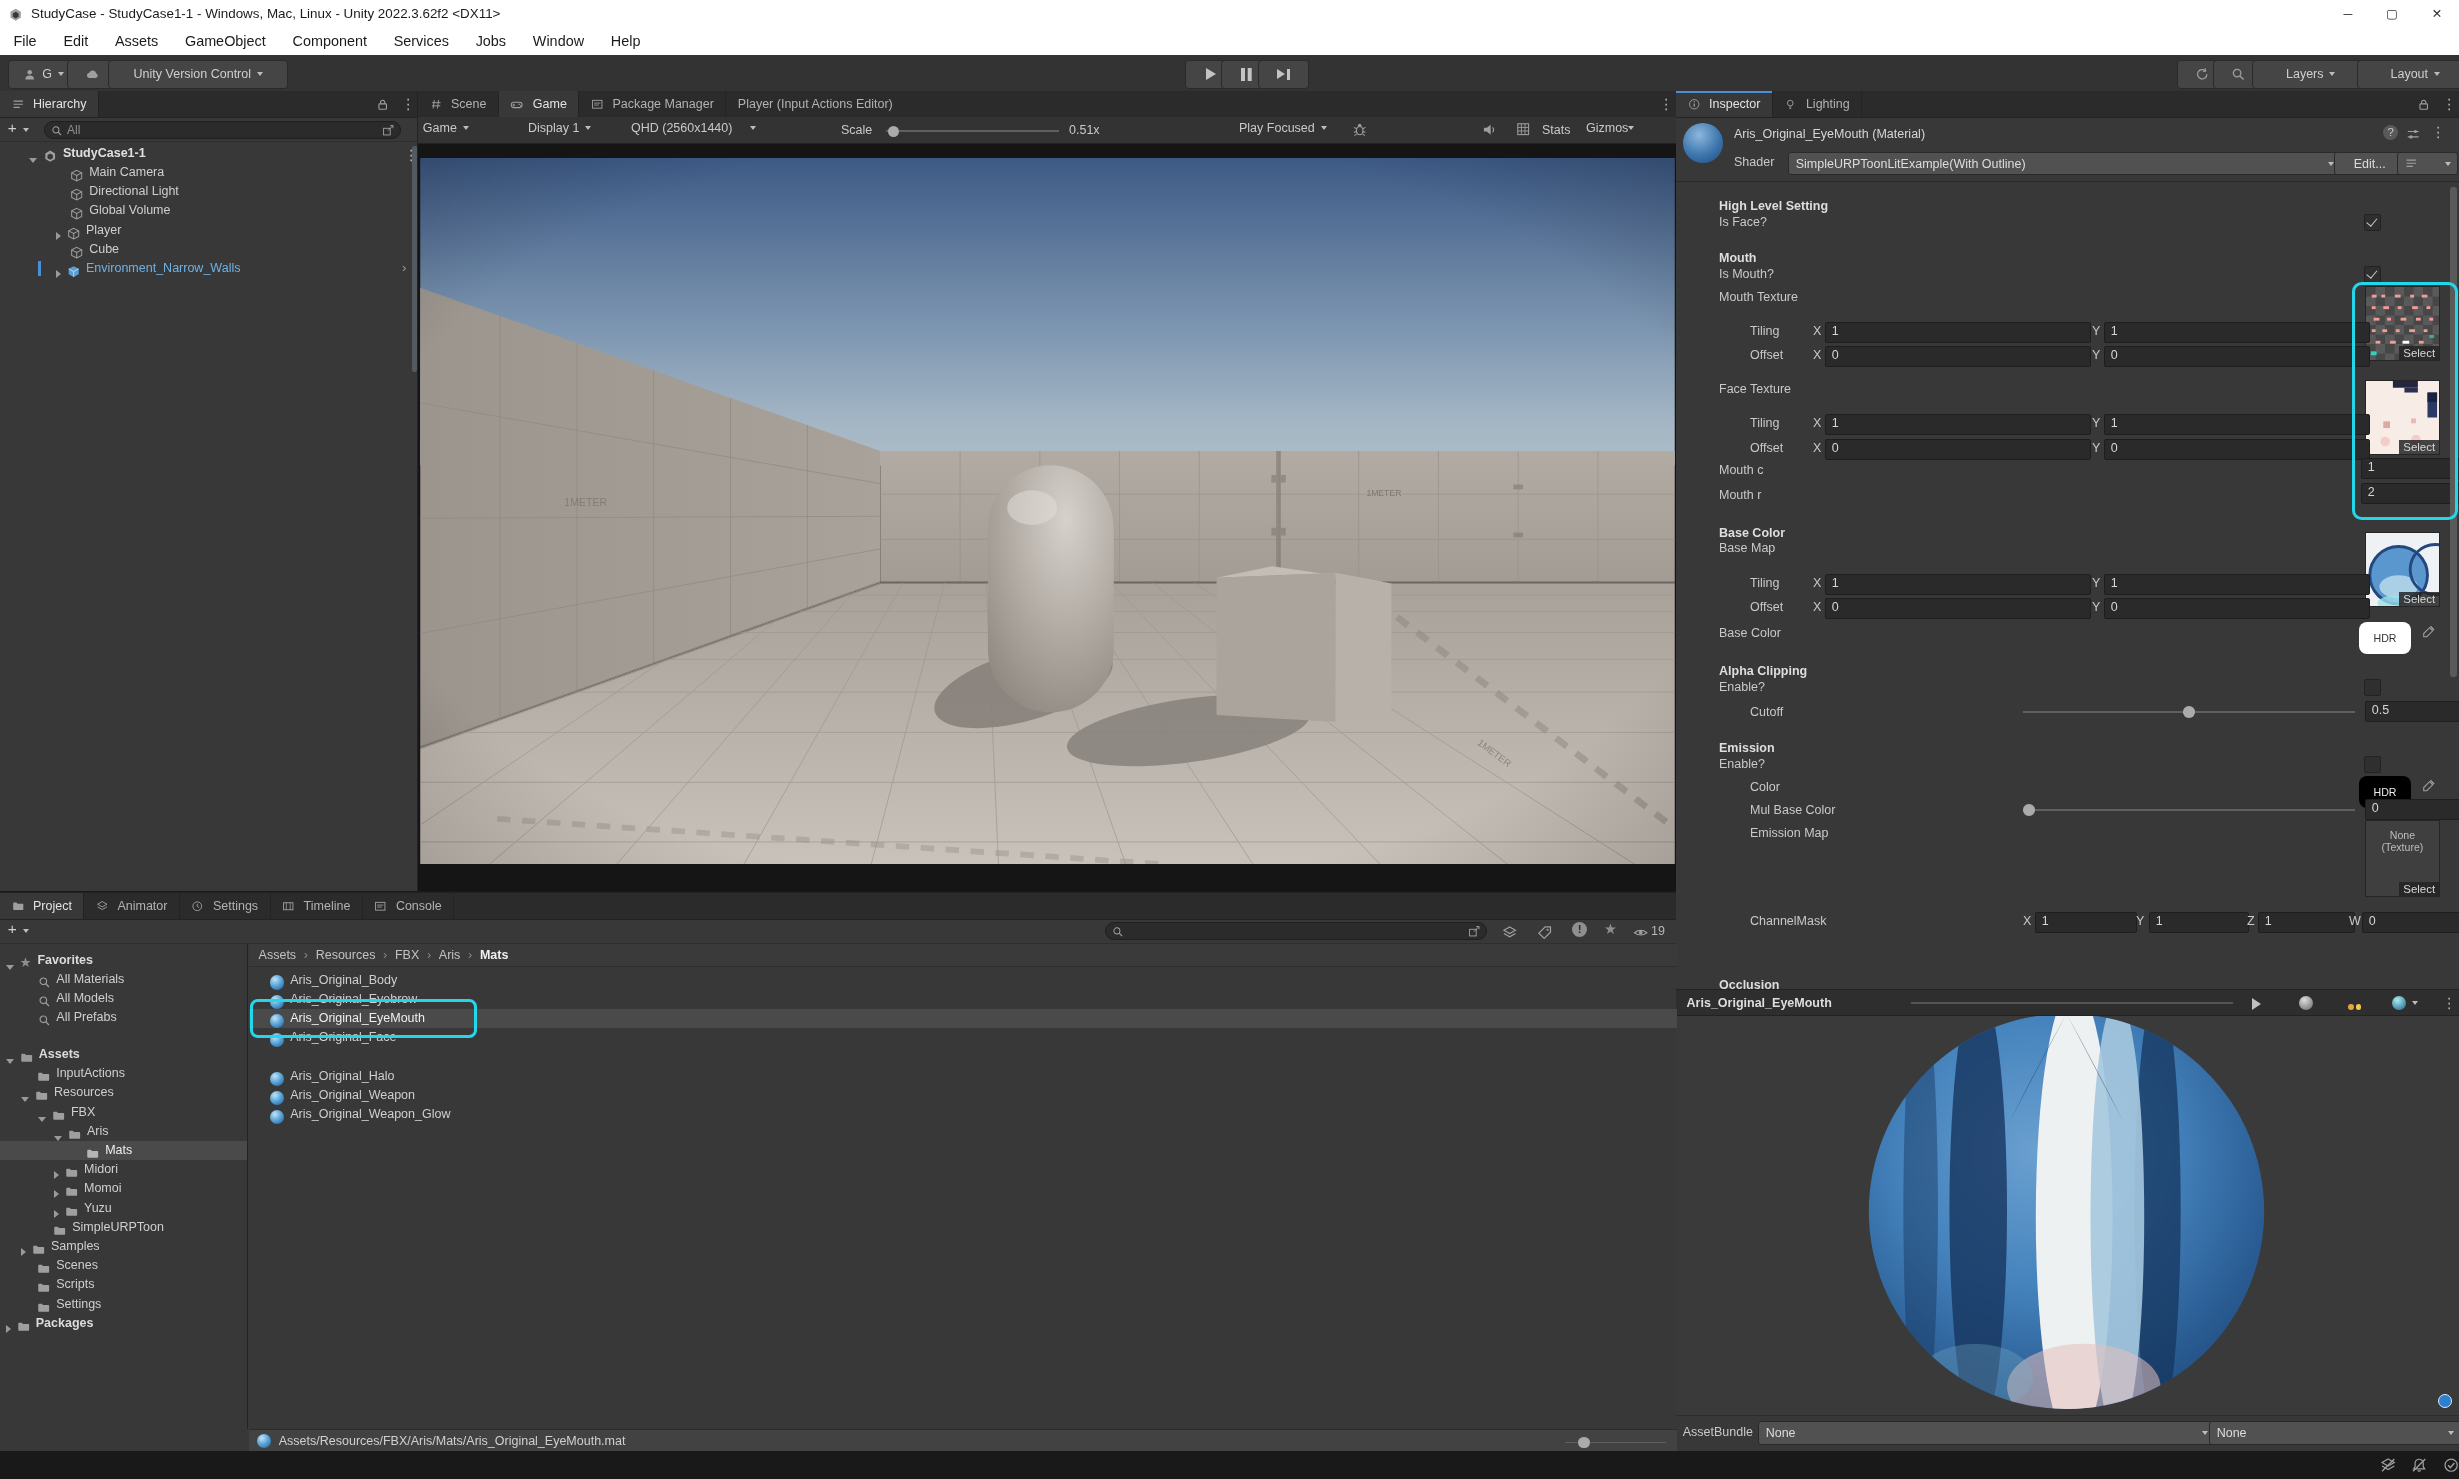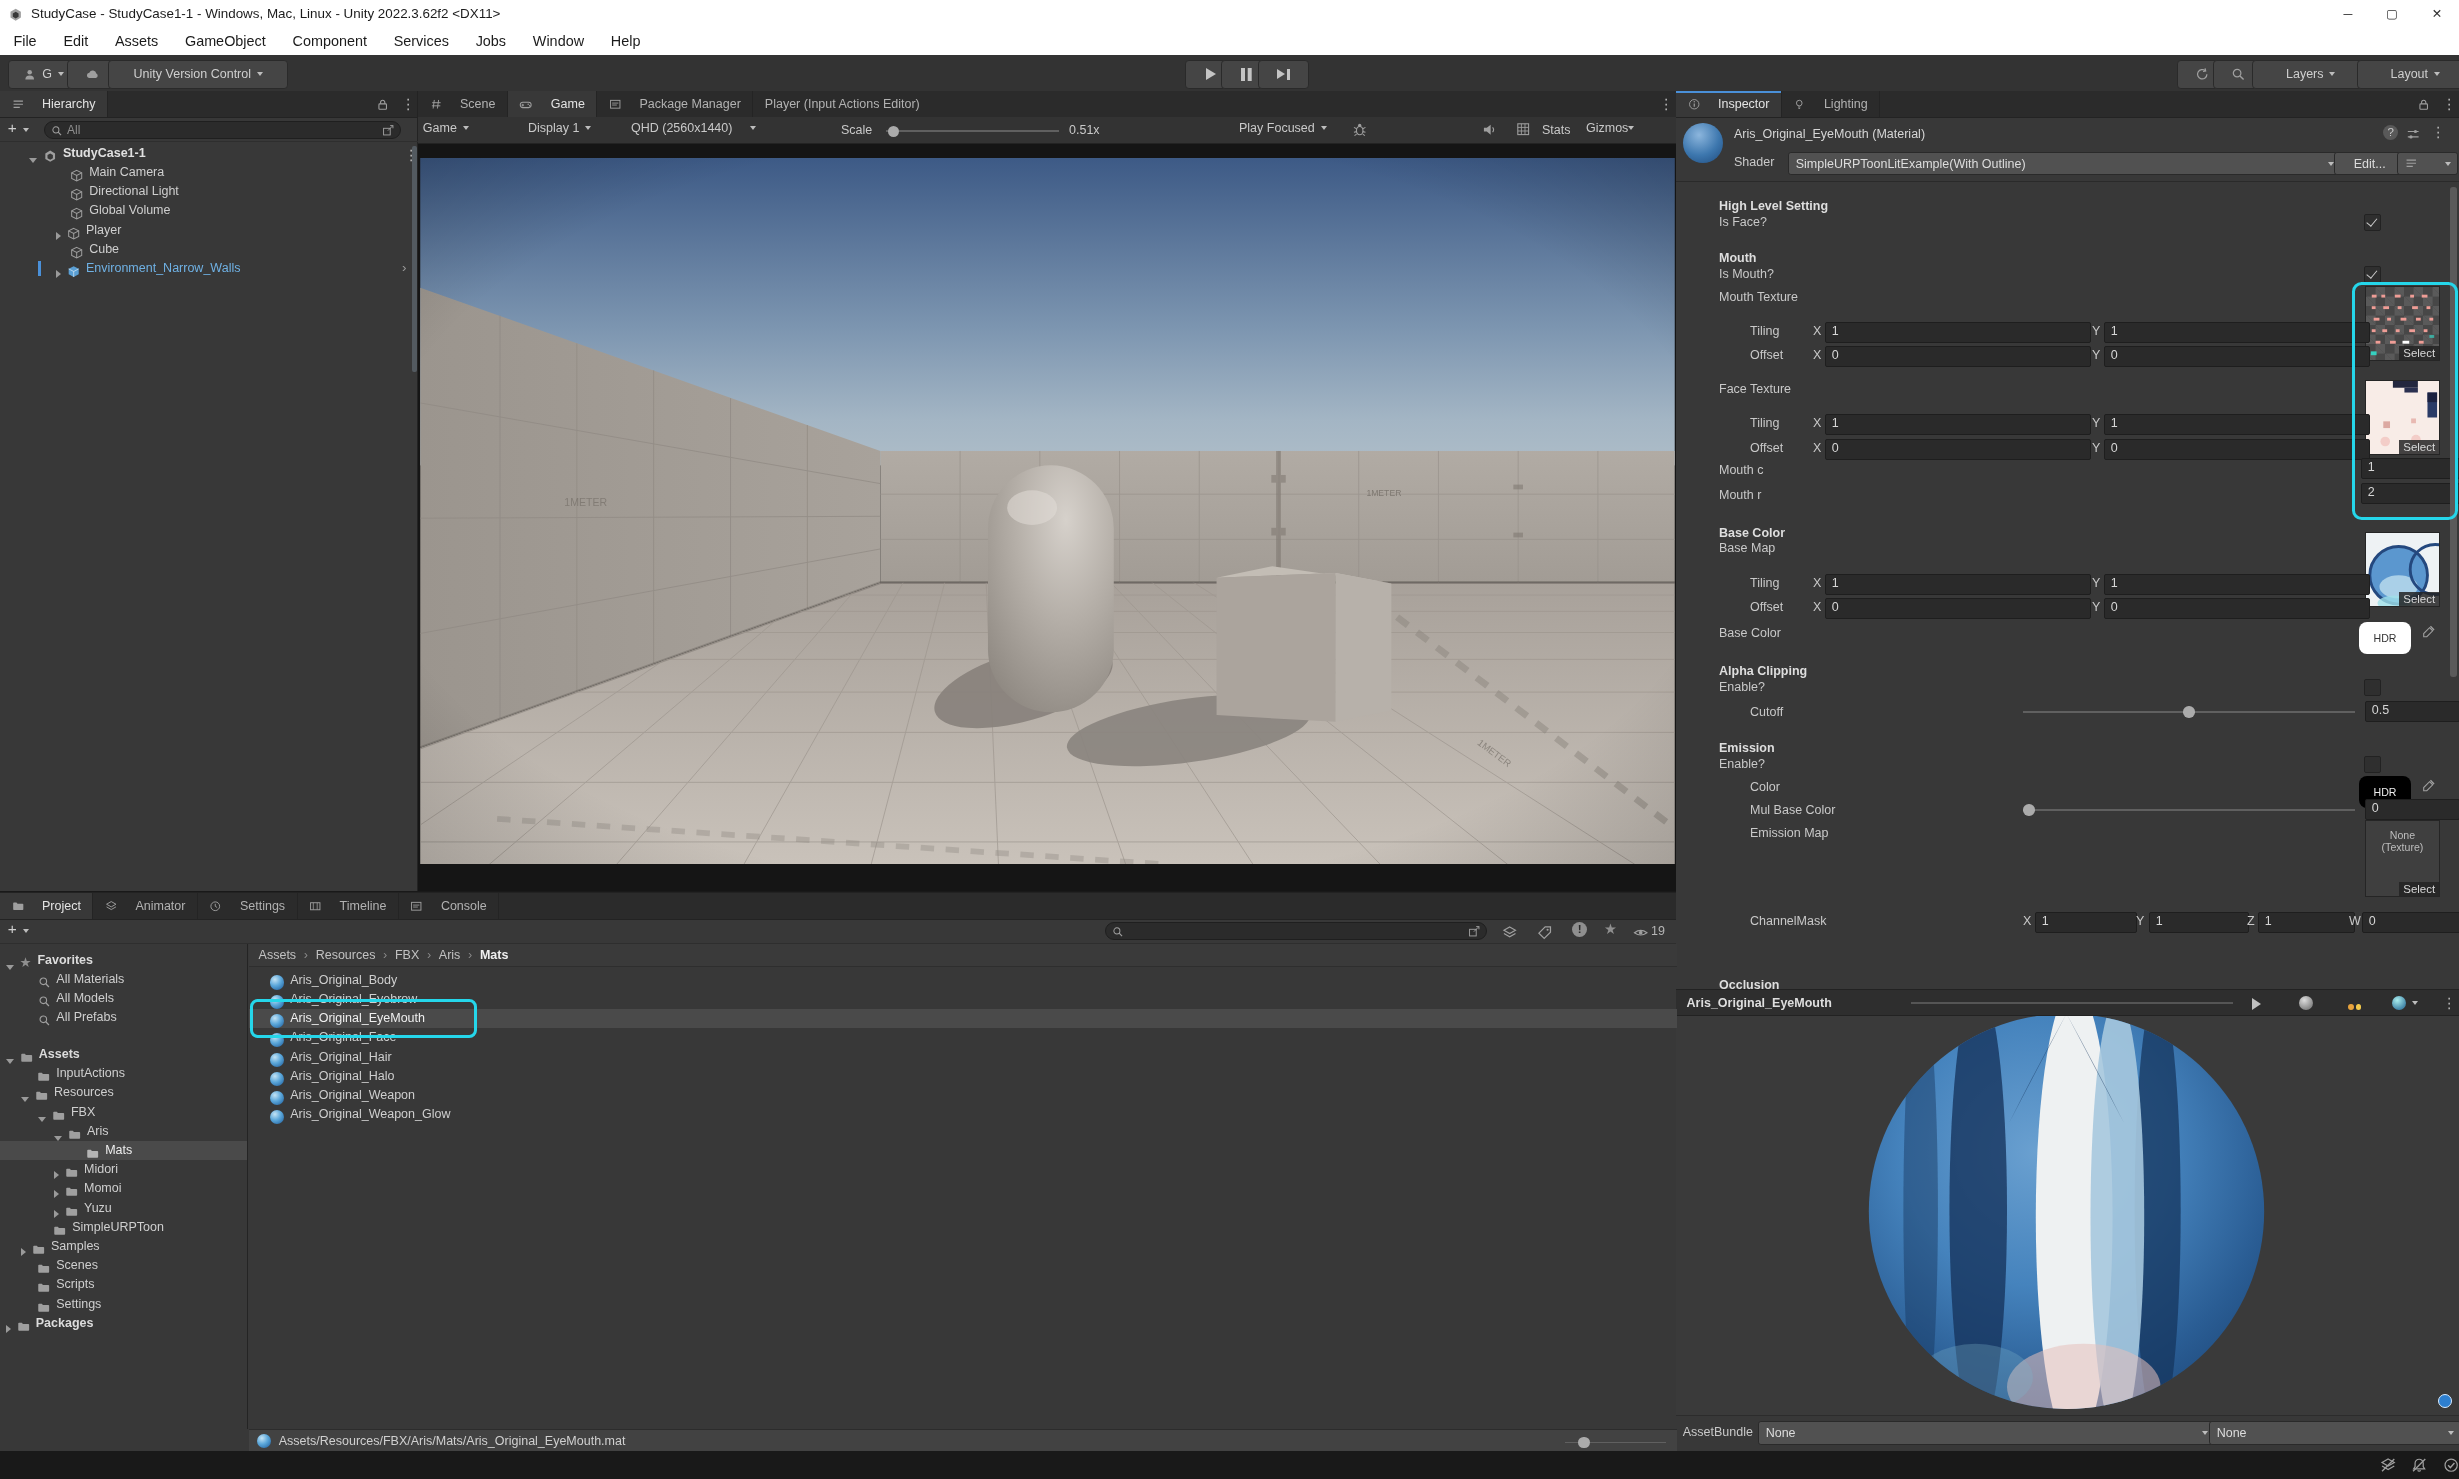--- a/index.html
+++ b/index.html
@@ -12,21 +12,21 @@
   .ctd{width:0;height:0;border-left:4.8px solid transparent;border-right:4.8px solid transparent;border-top:5.8px solid #9a9a9a;display:inline-block}
   .ctr{width:0;height:0;border-top:4.8px solid transparent;border-bottom:4.8px solid transparent;border-left:5.8px solid #9a9a9a;display:inline-block}
   
   .titlebar{left:0;top:0;width:2459px;height:27px;background:#ffffff;color:#1b1b1b;font-size:13.4px}
   .menubar{left:0;top:27px;width:2459px;height:28px;background:#ffffff;color:#1b1b1b;font-size:14.4px;display:flex;align-items:center}
   .menubar span{padding:0 13.4px;cursor:default}
   .toolbar{left:0;top:55px;width:2459px;height:37px;background:#333333;border-bottom:1px solid #232323}
   .tbtn{position:absolute;top:4.8px;height:27px;background:#454545;border:1px solid #2a2a2a;border-radius:3.8px;display:flex;align-items:center;justify-content:center;color:#cfcfcf;font-size:12.5px;gap:5.8px;padding:0 7.7px}
   
   .tabbar{height:26px;background:#2b2b2b;border-bottom:1px solid #232323;display:flex;font-size:12.5px;color:#b2b2b2}
-  .tab{padding:0 11.5px;display:flex;align-items:center;gap:18px;border-right:1px solid #242424;height:26px}
+  .tab{padding:0 11.5px;display:flex;align-items:center;gap:9px;border-right:1px solid #242424;height:26px}
   .tab.on{background:#383838;color:#e3e3e3}
   .tab.focus{box-shadow:inset 0 1.9px 0 #4a90d9}
   .panel{background:#383838}
   
   .field{position:absolute;height:19px;background:#2a2a2a;border:1px solid #1e1e1e;border-radius:1.9px;color:#d6d6d6;font-size:12.5px;line-height:17.3px;padding:0 5.8px;overflow:hidden;white-space:nowrap}
   .dd{position:absolute;background:#515151;border:1px solid #2a2a2a;border-radius:2.9px;color:#dddddd;display:flex;align-items:center;font-size:12.5px;padding:0 6.7px;gap:5.8px}
   .dd .ct{margin-left:auto}
   .lb{position:absolute;font-size:12.5px;color:#c9c9c9;white-space:nowrap;height:19px;line-height:19px}
   .lb.b{font-weight:bold;color:#dedede}
   .cb{position:absolute;width:15.4px;height:15.4px;background:#2f2f2f;border:1px solid #222;border-radius:1.9px}
@@ -924,24 +924,20 @@
       <span class="nm">Aris_Original_Eyebrow</span>
     </div>
     <div class="trow" style="left:0;top:42px;width:1428px;background:#4a4a4a">
       <span class="matic" style="margin-left:21px"></span>
       <span class="nm" style="color:#efefef">Aris_Original_EyeMouth</span>
     </div>
     <div class="trow" style="left:0;top:61px;width:1428px">
       <span class="matic" style="margin-left:21px"></span>
       <span class="nm">Aris_Original_Face</span>
     </div>
-    <div class="trow" style="left:0;top:81px;width:1428px">
-      <span class="matic" style="margin-left:21px"></span>
-      <span class="nm">Aris_Original_Hair</span>
-    </div>
     <div class="trow" style="left:0;top:119px;width:1428px">
       <span class="matic" style="margin-left:21px"></span>
       <span class="nm">Aris_Original_Weapon</span>
     </div>
     <div class="trow" style="left:0;top:100px;width:1428px">
       <span class="matic" style="margin-left:21px"></span>
       <span class="nm">Aris_Original_Halo</span>
     </div>
     <div class="trow" style="left:0;top:138px;width:1428px">
       <span class="matic" style="margin-left:21px"></span>

